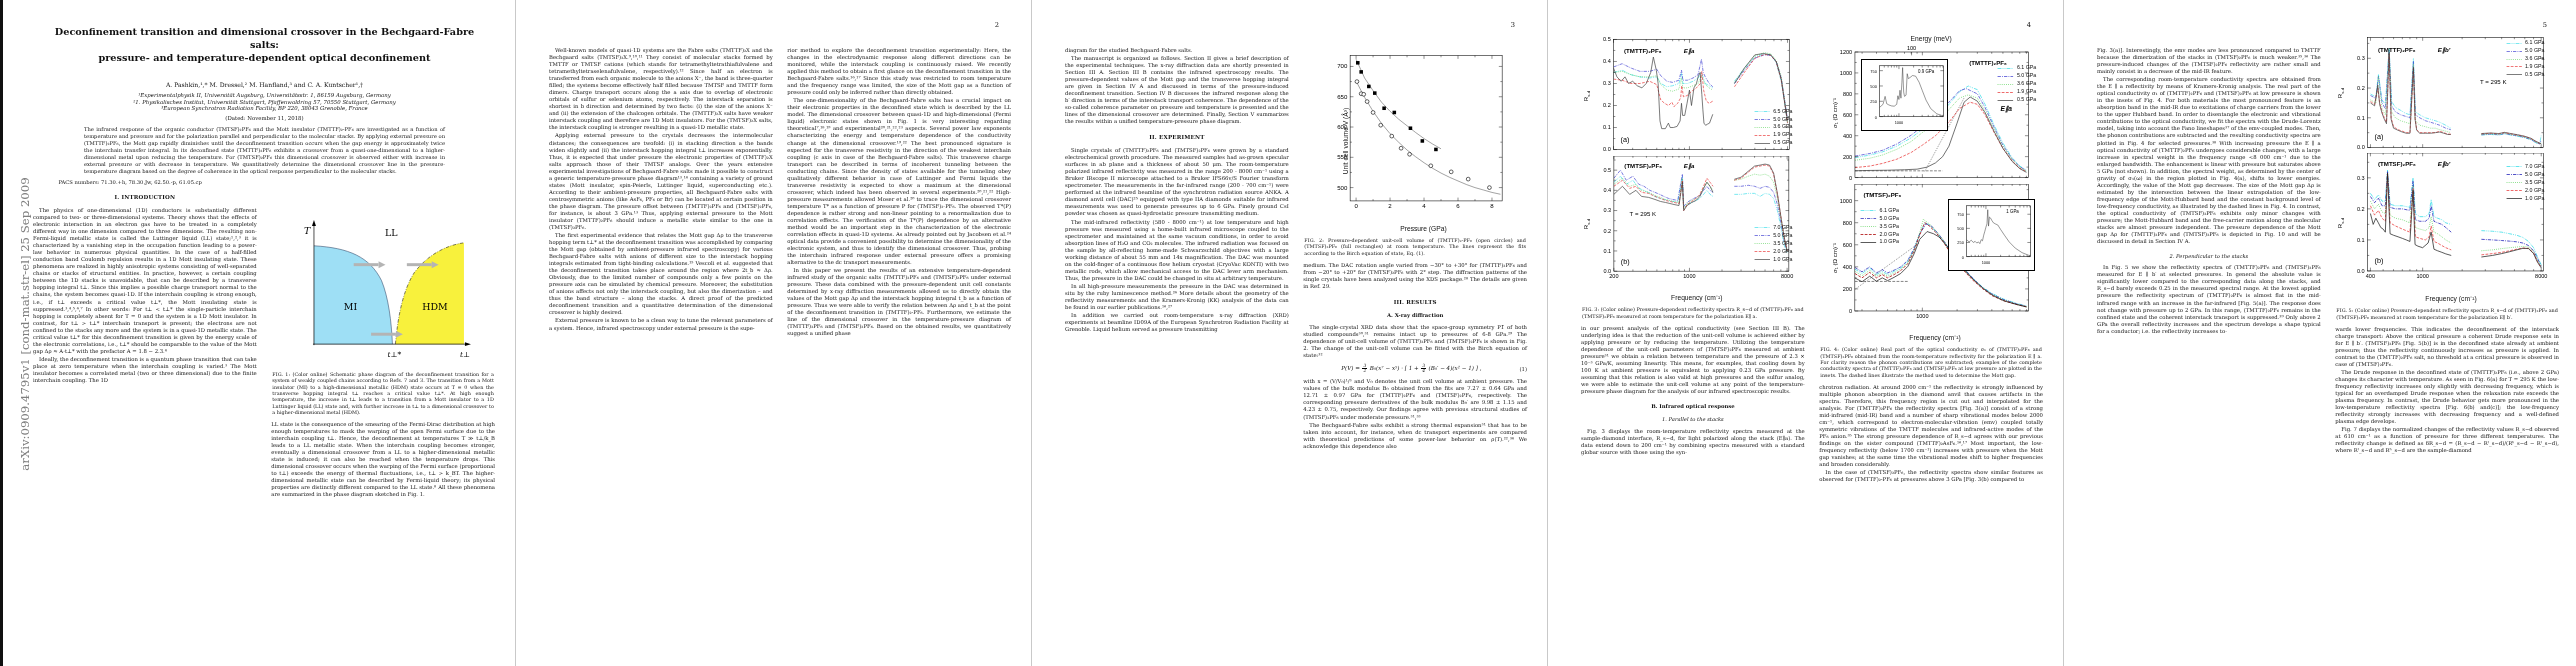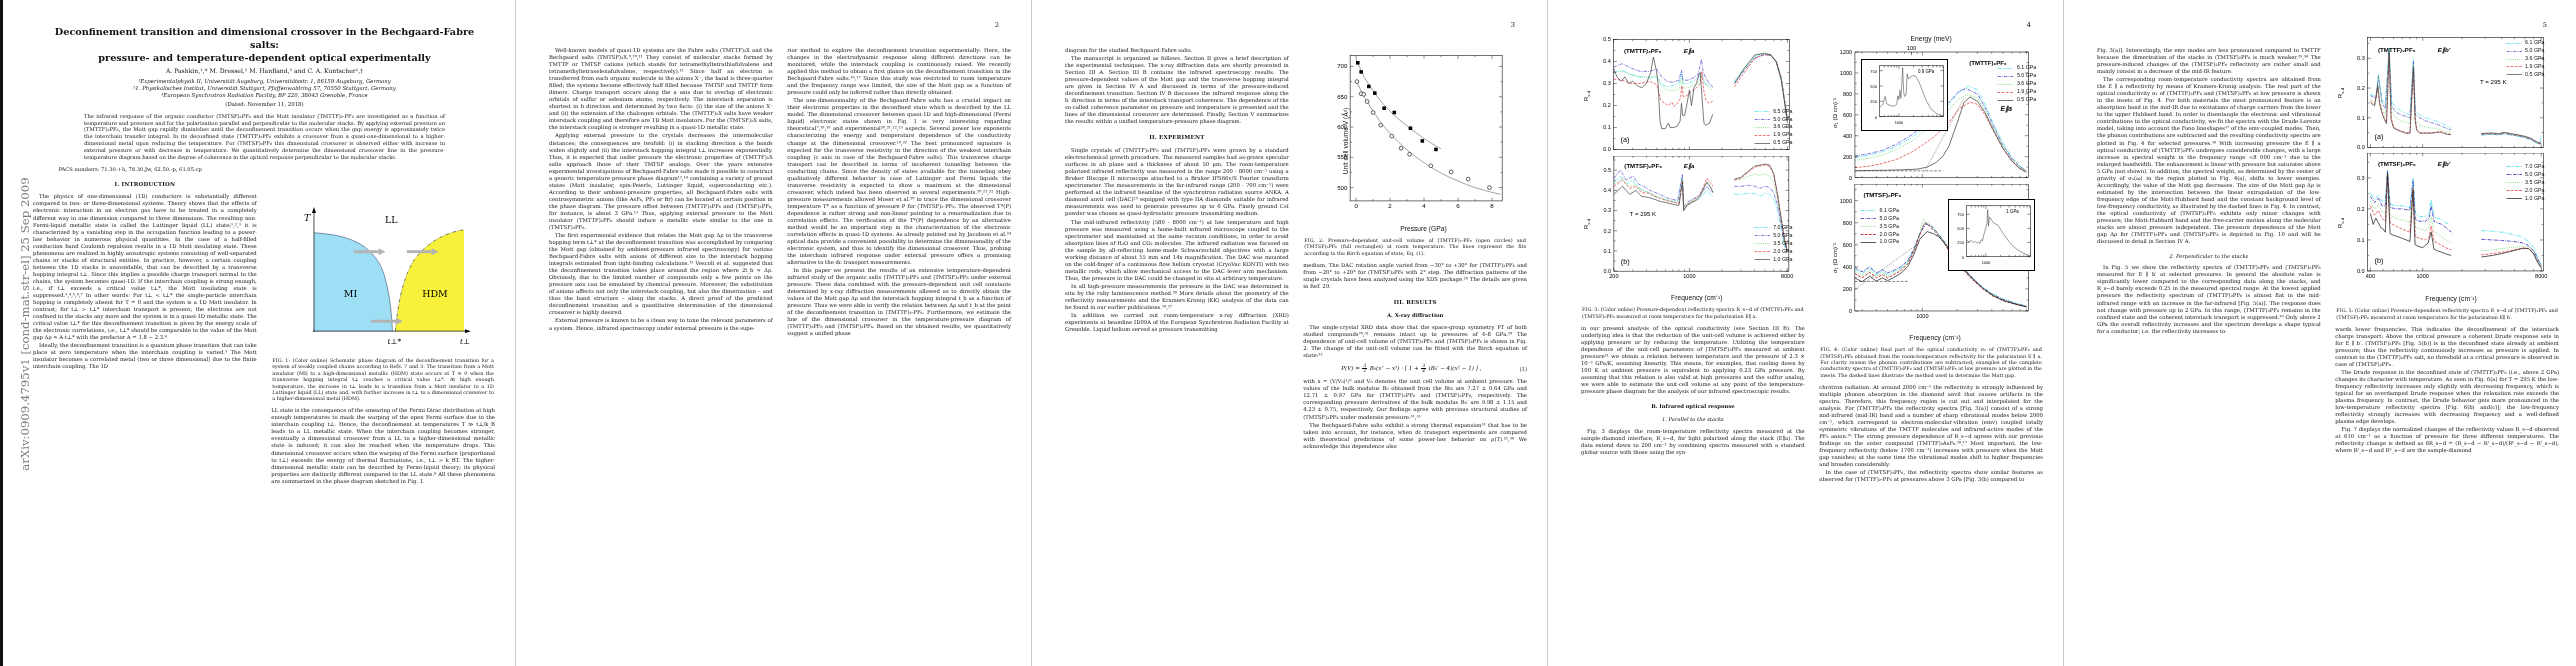--- a/index.html
+++ b/index.html
@@ -12,21 +12,21 @@
   .cols{display:flex;gap:14.5px;padding:0 20px 0 33px;}
   .col{flex:1 1 0;min-width:0;}
   p.body{font-size:5.3px;line-height:1.33;text-align:justify;margin:0 0 1.1px 0;text-indent:6.1px;}
   p.cont{text-indent:0;}
   .sec{font-size:5.5px;font-weight:bold;text-align:center;margin:9px 0 6.7px 0;letter-spacing:0.2px;}
   .sub{font-size:5.3px;font-weight:bold;text-align:center;margin:7.8px 0 5.6px 0;}
   .subsub{font-size:5.2px;font-style:italic;text-align:center;margin:7.8px 0 5.6px 0;}
   p.caption{font-size:4.9px;line-height:1.3;text-align:justify;margin:4.4px 1.1px 5.6px 1.1px;}
   
   .p1head{padding:24.5px 39px 0 53px;text-align:center;}
-  .title{font-size:9.7px;font-weight:bold;line-height:1.35;margin:0 0 3px 0;}
+  .title{font-size:9.7px;font-weight:bold;line-height:1.35;margin:0 0 17px 0;}
   .authors{font-size:6.1px;margin:3.3px 0 4.4px 0;}
   .affil{font-size:5.4px;font-style:italic;margin:0.6px 0;}
   .dated{font-size:5.4px;margin:3.3px 0 5.6px 0;}
   .abstract{font-size:5.2px;line-height:1.34;text-align:justify;margin:1.1px 31px 4.4px 31px;}
   .pacs{font-size:5.2px;text-align:left;margin:4.4px 5.6px 0 5.6px;}
   .arxiv-stamp{position:absolute;left:-131px;top:317px;width:311px;color:#7f7f7f;font-size:11.7px;transform:rotate(-90deg);transform-origin:center;white-space:nowrap;text-align:center;}
   
   .figblock{margin:3.3px 0 2.2px 0;}
   .fig1svg text{font-family:"DejaVu Serif",serif;}
   .chartzone{position:relative;margin:0 0 0 7.8px;}
@@ -49,21 +49,21 @@
   .frac .d{display:block;}
 </style>
 </head>
 <body>
 
 <div class="doc">
 
   <div class="page">
     <div class="arxiv-stamp">arXiv:0909.4795v1  [cond-mat.str-el]  25 Sep 2009</div>
     <div class="p1head">
-      <div class="title"><span>Deconfinement transition and dimensional crossover in the Bechgaard-Fabre salts:</span><br><span>pressure- and temperature-dependent optical experimentally</span></div>
+      <div class="title"><span>Deconfinement transition and dimensional crossover in the Bechgaard-Fabre salts:</span><br><span>pressure- and temperature-dependent optical deconfinement</span></div>
       <div class="authors">A. Pashkin,¹,* M. Dressel,² M. Hanfland,³ and C. A. Kuntscher¹,†</div>
       <div class="affil">¹Experimentalphysik II, Universität Augsburg, Universitätsstr. 1, 86159 Augsburg, Germany</div>
       <div class="affil">²1. Physikalisches Institut, Universität Stuttgart, Pfaffenwaldring 57, 70550 Stuttgart, Germany</div>
       <div class="affil">³European Synchrotron Radiation Facility, BP 220, 38043 Grenoble, France</div>
       <div class="dated">(Dated: November 11, 2018)</div>
       <p class="abstract">The infrared response of the organic conductor (TMTSF)₂PF₆ and the Mott insulator (TMTTF)₂-PF₆ are investigated as a function of temperature and pressure and for the polarization parallel and perpendicular to the molecular stacks. By applying external pressure on (TMTTF)₂PF₆, the Mott gap rapidly diminishes until the deconfinement transition occurs when the gap energy is approximately twice the interchain transfer integral. In its deconfined state (TMTTF)₂PF₆ exhibits a crossover from a quasi-one-dimensional to a higher-dimensional metal upon reducing the temperature. For (TMTSF)₂PF₆ this dimensional crossover is observed either with increase in external pressure or with decrease in temperature. We quantitatively determine the dimensional crossover line in the pressure-temperature diagram based on the degree of coherence in the optical response perpendicular to the molecular stacks.</p>
       <p class="pacs">PACS numbers: 71.30.+h, 78.30.Jw, 62.50.-p, 61.05.cp</p>
     </div>
     <div class="cols">
       <div class="col">

